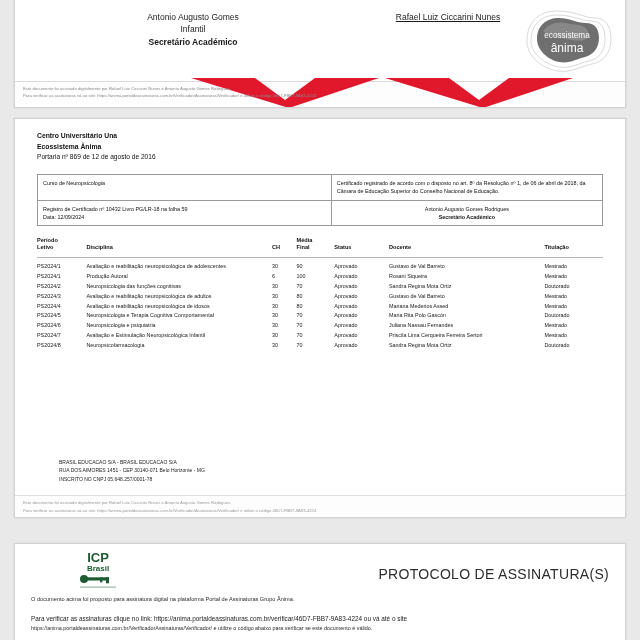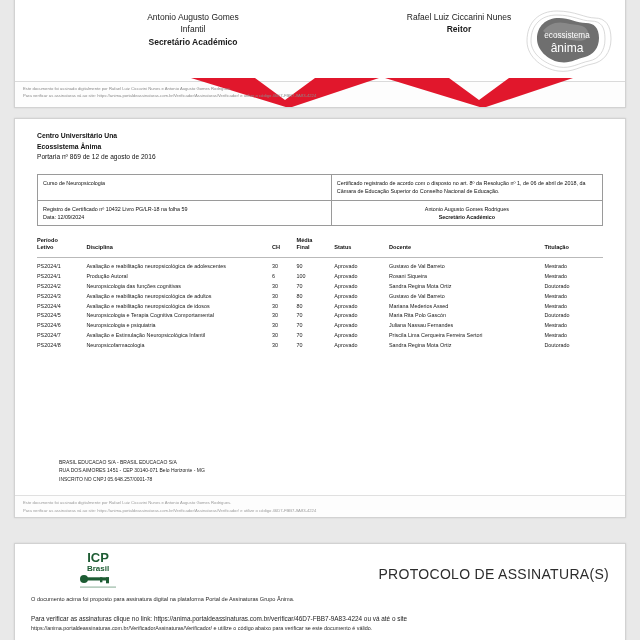--- a/index.html
+++ b/index.html
@@ -9,24 +9,24 @@
     font-family: "Liberation Sans", sans-serif;
     overflow: hidden;
   }
   .viewer { width: 640px; height: 640px; position: relative; background: #e9e9e9; }
 
   .page { background: #ffffff; position: absolute; left: 14px; width: 612px;
           border: 1px solid #d2d2d2; box-shadow: 0 0 2px rgba(0,0,0,.10); overflow: hidden; }
 
   
   #page-one { top: -2px; height: 110px; }
-  .sig-row { display: flex; padding-top: 12px; gap: 11px; }
+  .sig-row { display: flex; padding-top: 12px; }
   .sig-block { text-align: center; font-size: 8.5px; color: #1b1b1b; line-height: 1.45; }
   .sig-left { width: 300px; margin-left: 28px; }
-  .sig-right { width: 210px; }
+  .sig-right { width: 210px; text-decoration: underline; }
   .sig-block .role { font-weight: bold; }
 
   .anima-logo { position: absolute; right: 12px; top: 8px; width: 92px; height: 68px; }
 
   .p1-footer { position: absolute; left: 0; right: 0; bottom: 0; height: 26px;
                border-top: 1px solid #dadada; background: #fdfdfd; }
   .p1-footer .ftxt { position: absolute; left: 8px; top: 3px; font-size: 4.2px;
                      color: #8a8a8a; line-height: 1.75; width: 560px; }
   .chevrons { position: absolute; left: 170px; top: -4px; width: 390px; height: 30px; }
 
@@ -84,21 +84,20 @@
 
   <div class="page" id="page-one">
     <div class="sig-row">
       <div class="sig-block sig-left">
         <div>Antonio Augusto Gomes</div>
         <div>Infantil</div>
         <div class="role">Secretário Académico</div>
       </div>
       <div class="sig-block sig-right">
         <div>Rafael Luiz Ciccarini Nunes</div>
-        <div class="role">Reitor</div>
       </div>
     </div>
 
     <svg class="anima-logo" viewBox="0 0 92 68">
       <g fill="none" stroke="#c9c9c9" stroke-width=".7">
         <path d="M10 34c0-16 10-26 26-26s24 6 34 6 14 6 14 18-6 20-16 22-18 8-30 6S10 48 10 34z"></path>
         <path d="M6 34C6 15 18 4 36 4s28 7 38 7 16 7 16 21-8 23-19 25-20 9-34 7S6 51 6 34z"></path>
       </g>
       <path d="M16 32c0-13 9-21 22-21 10 0 18 5 27 5 8 0 13 5 13 15s-6 17-14 19c-9 2-15 7-26 5S16 43 16 32z" fill="#6f6f6f"></path>
       <path d="M22 24c5-7 14-10 22-8 7 2 12 1 17 3 5 2 7 6 6 10-2 6-9 5-17 4-10-2-22-3-28-9z" fill="#9d9d9d" opacity=".55"></path>

